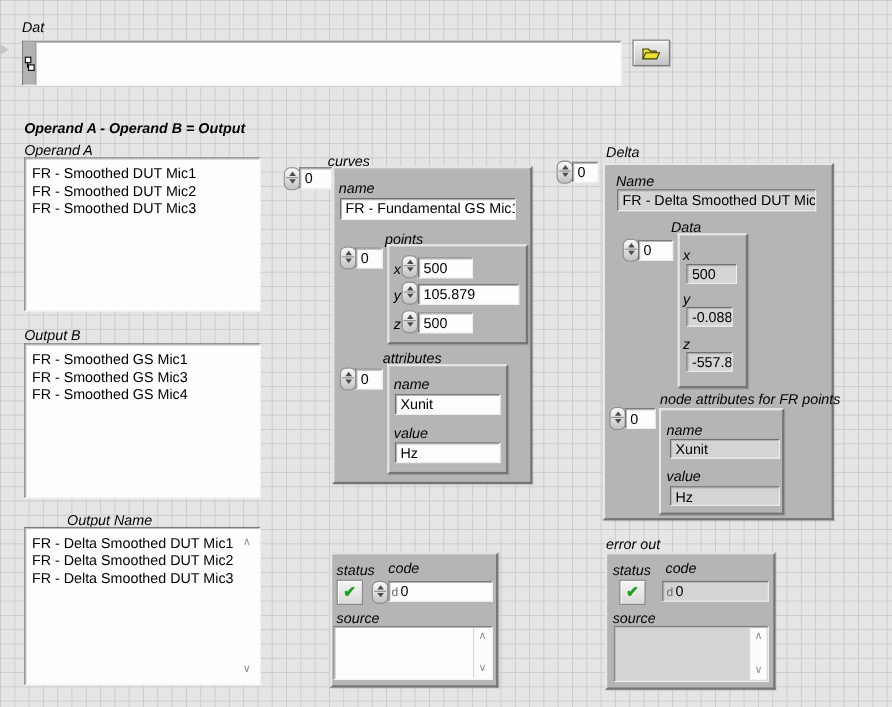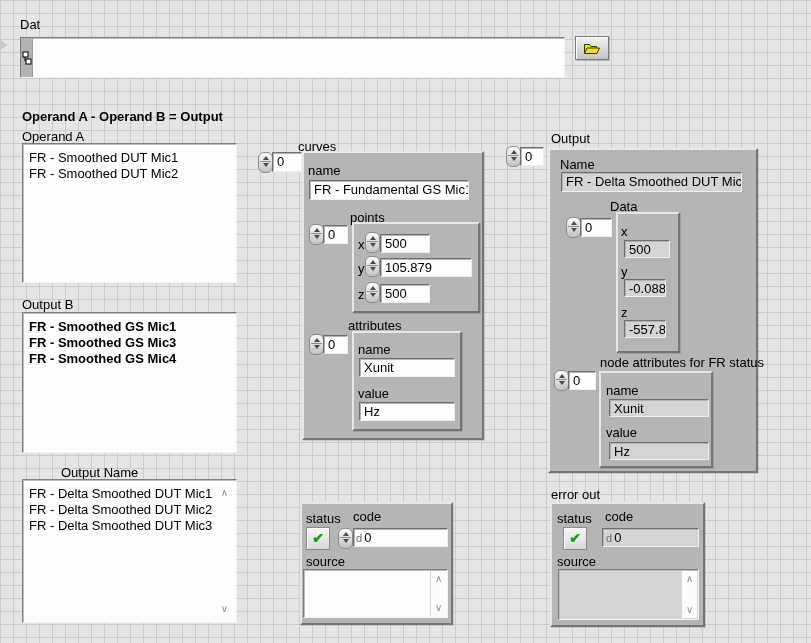--- a/index.html
+++ b/index.html
@@ -5,21 +5,21 @@
   html,body{margin:0;padding:0;}
   #panel{
     position:relative; width:811px; height:643px; overflow:hidden;
     background-color:#e5e5e5;
     background-image:
       linear-gradient(to right,#cbcbcb 1px,transparent 1px),
       linear-gradient(to bottom,#cbcbcb 1px,transparent 1px);
     background-size:13px 13px;
     font-family:"Liberation Sans",sans-serif; font-size:13px; color:#000;
   }
-  .lbl{position:absolute; white-space:nowrap; line-height:15px;}
+  .lbl{position:absolute; white-space:nowrap; line-height:15px;font-style:italic;}
   .bold{font-weight:bold;}
   .panel{
     position:absolute; background:#b5b5b5;
     border:2px solid; border-color:#e7e7e7 #757575 #757575 #e7e7e7;
     box-shadow:1px 1px 0 rgba(0,0,0,0.12);
   }
   .sunken{
     position:absolute; background:#fdfdfd;
     border:1px solid; border-color:#7d7d7d #f3f3f3 #f3f3f3 #7d7d7d;
     box-shadow:inset 1px 1px 0 #bdbdbd;
@@ -90,25 +90,26 @@
     </svg>
   </div>
 
   <div class="lbl bold" style="left:22px;top:109px;">Operand A - Operand B = Output</div>
 
   <div class="lbl" style="left:22px;top:129px;">Operand A</div>
   <div class="sunken" style="left:22px;top:143px;width:213px;height:138px;">
     <div style="padding-top:6px;">
       <div class="li">FR - Smoothed DUT Mic1</div>
       <div class="li">FR - Smoothed DUT Mic2</div>
+      <div class="li">FR - Smoothed DUT Mic3</div>
     </div>
   </div>
 
   <div class="lbl" style="left:22px;top:297px;">Output B</div>
-  <div class="sunken" style="left:22px;top:312px;width:213px;height:139px;font-weight:bold;">
+  <div class="sunken" style="left:22px;top:312px;width:213px;height:139px;">
     <div style="padding-top:6px;">
       <div class="li">FR - Smoothed GS Mic1</div>
       <div class="li">FR - Smoothed GS Mic3</div>
       <div class="li">FR - Smoothed GS Mic4</div>
     </div>
   </div>
 
   <div class="lbl" style="left:22px;top:465px;margin-left:39px;">Output Name</div>
   <div class="sunken" style="left:22px;top:479px;width:213px;height:142px;">
     <div style="padding-top:6px;">
@@ -167,21 +168,21 @@
       <div class="mid"></div>
       <div class="dn"></div>
     </div>
   <div class="fld" style="left:323px;top:335px;width:15px;height:16px;">0</div>
   <div class="panel" style="left:352px;top:331px;width:106px;height:96px;"></div>
   <div class="lbl" style="left:358px;top:342px;">name</div>
   <div class="fld" style="left:359px;top:358px;width:86px;height:16px;">Xunit</div>
   <div class="lbl" style="left:358px;top:386px;">value</div>
   <div class="fld" style="left:359px;top:402px;width:86px;height:16px;">Hz</div>
 
-  <div class="lbl" style="left:551px;top:131px;">Output</div>
+  <div class="lbl" style="left:551px;top:131px;">Delta</div>
   <div class="spin" style="left:506px;top:146px;">
       <div class="up"></div>
       <div class="mid"></div>
       <div class="dn"></div>
     </div>
   <div class="fld" style="left:520px;top:147px;width:14px;height:16px;">0</div>
   <div class="panel" style="left:548px;top:148px;width:206px;height:321px;"></div>
   <div class="lbl" style="left:560px;top:157px;">Name</div>
   <div class="fld ind" style="left:561px;top:172px;width:171px;height:17px;">FR - Delta Smoothed DUT Mic1</div>
 
@@ -193,21 +194,21 @@
     </div>
   <div class="fld" style="left:580px;top:218px;width:22px;height:16px;">0</div>
   <div class="panel" style="left:616px;top:212px;width:60px;height:137px;"></div>
   <div class="lbl" style="left:621px;top:224px;">x</div>
   <div class="fld ind" style="left:624px;top:240px;width:36px;height:15px;">500</div>
   <div class="lbl" style="left:621px;top:264px;">y</div>
   <div class="fld ind" style="left:624px;top:279px;width:36px;height:15px;padding-right:0;">-0.08823</div>
   <div class="lbl" style="left:621px;top:305px;">z</div>
   <div class="fld ind" style="left:624px;top:320px;width:36px;height:15px;padding-right:0;">-557.857</div>
 
-  <div class="lbl" style="left:600px;top:355px;">node attributes for FR status</div>
+  <div class="lbl" style="left:600px;top:355px;">node attributes for FR points</div>
   <div class="spin" style="left:554px;top:370px;">
       <div class="up"></div>
       <div class="mid"></div>
       <div class="dn"></div>
     </div>
   <div class="fld" style="left:568px;top:371px;width:18px;height:16px;">0</div>
   <div class="panel" style="left:599px;top:371px;width:110px;height:93px;"></div>
   <div class="lbl" style="left:606px;top:383px;">name</div>
   <div class="fld ind" style="left:609px;top:399px;width:90px;height:15px;">Xunit</div>
   <div class="lbl" style="left:606px;top:425px;">value</div>

